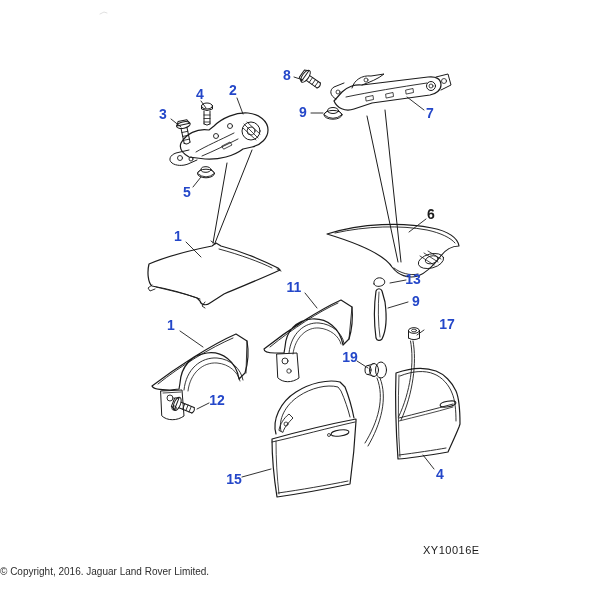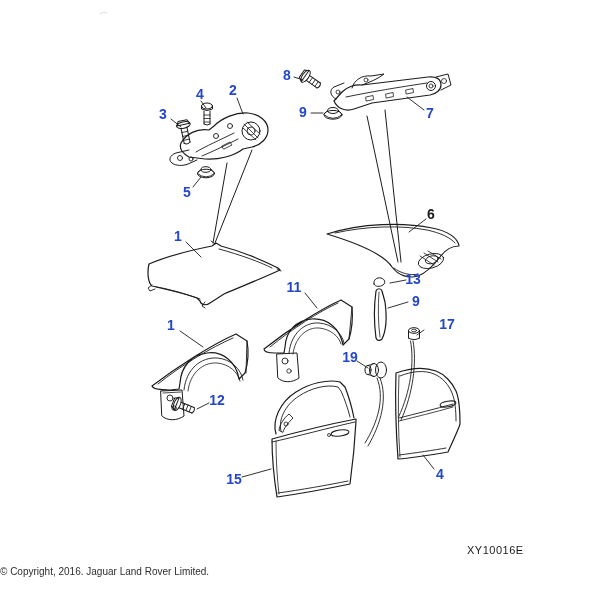--- a/index.html
+++ b/index.html
@@ -10,21 +10,20 @@
   .stage svg{position:absolute;left:0;top:0;}
   .callout{
     position:absolute;transform:translate(-50%,-50%);
     font-weight:bold;font-size:14px;line-height:1;color:#2447c9;
     cursor:pointer;user-select:none;
   }
   .callout.black{color:#1a1a1a;cursor:default;}
   .diagram-code{
     position:absolute;left:423px;top:544px;font-size:11px;color:#1a1a1a;
     letter-spacing:0.5px;
-    margin-left:44px;
   }
   .copyright{
     position:absolute;left:0;top:566px;width:600px;
     font-size:10px;color:#2e2e2e;
   }
 </style>
 </head>
 <body>
 
 <div class="stage">

